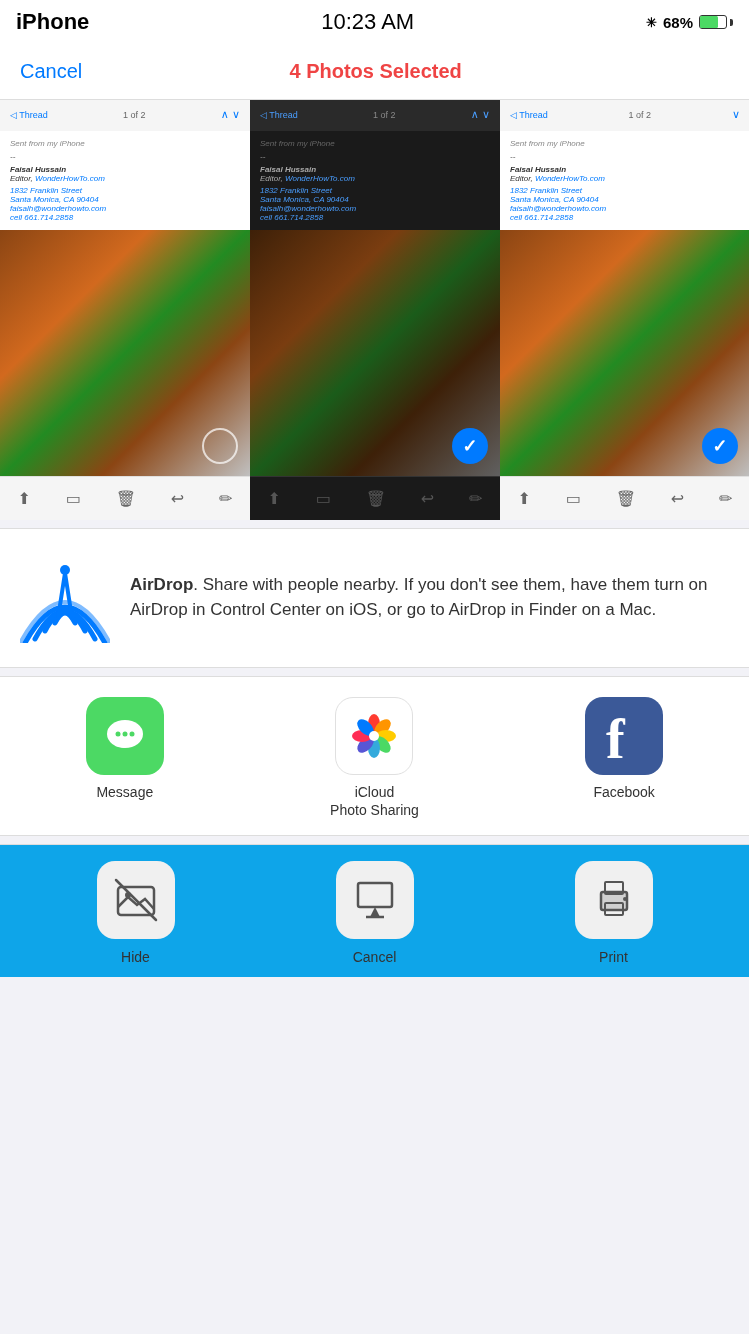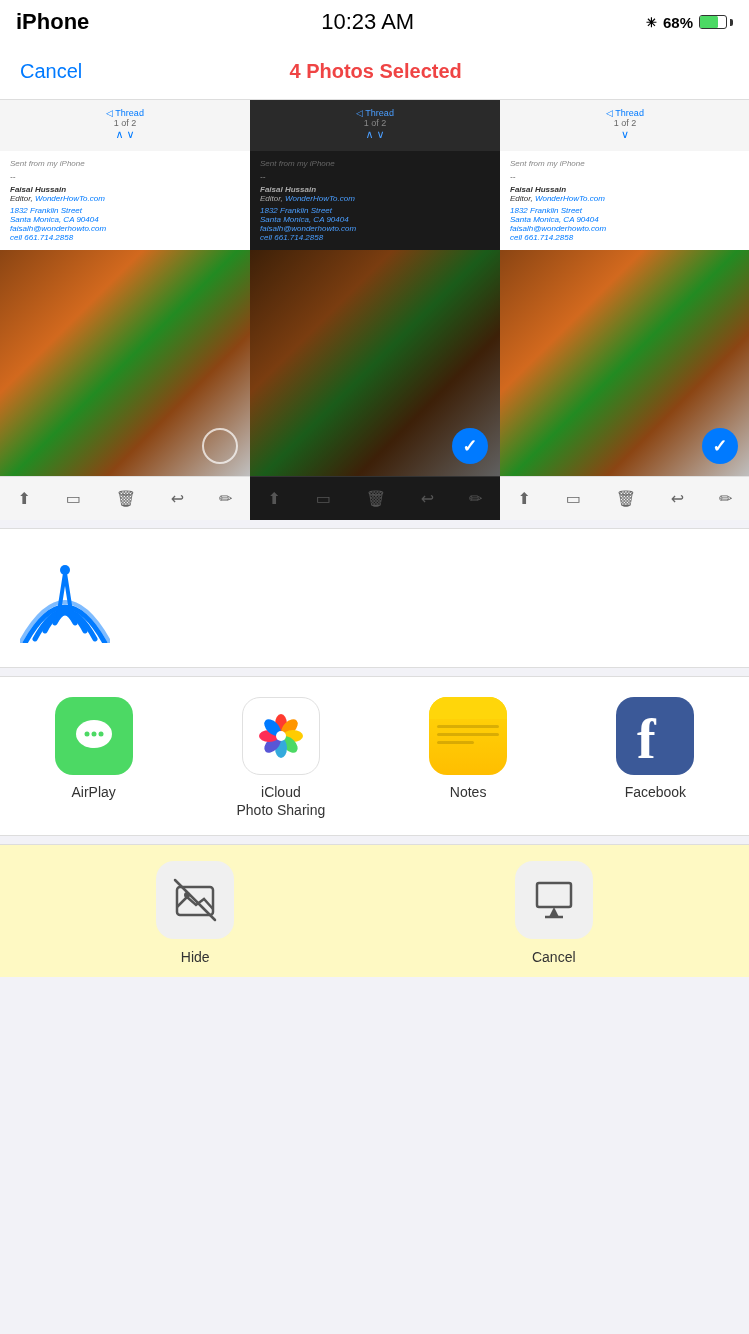--- a/index.html
+++ b/index.html
@@ -103,21 +103,20 @@
       padding: 8px 10px;
       font-size: 9px;
       color: #333;
       flex-shrink: 0;
     }
     .email-header-row {
       display: flex;
       justify-content: space-between;
       align-items: center;
       margin-bottom: 2px;
-      flex-direction: column;
     }
     .email-thread { color: #007aff; font-size: 9px; }
     .email-page { font-size: 9px; color: #666; }
     .email-nav { color: #007aff; font-size: 11px; }
     .email-body {
       padding: 8px 10px;
       font-size: 8px;
       color: #333;
       background: #fff;
       flex-shrink: 0;
@@ -258,21 +257,21 @@
       flex-direction: column;
       overflow: hidden;
     }
     .notes-top { height: 22px; background: #ffd60a; }
     .notes-lines { padding: 6px 8px; display: flex; flex-direction: column; gap: 5px; }
     .notes-line { height: 3px; background: rgba(0,0,0,0.15); border-radius: 2px; }
     .notes-line-short { width: 60%; }
 
     
     .action-row {
-      background: #fef9c3;
+      background: #0ea5e9;
       padding: 16px 16px 12px;
       display: flex;
       justify-content: space-around;
       align-items: flex-start;
       margin-top: 8px;
       border-top: 1px solid #ddd;
     }
     .action-item {
       display: flex;
       flex-direction: column;
@@ -434,35 +433,38 @@
 
         <path d="M 5 90 Q 45 18 85 90" stroke-width="5"></path>
 
         <path d="M 0 90 Q 45 8 90 90" stroke-width="4" opacity="0.5"></path>
 
         <path d="M 38 65 L 45 20 L 52 65" stroke-width="4" fill="none"></path>
       </g>
       <circle cx="45" cy="17" r="5" fill="#007aff"></circle>
     </svg>
   </div>
+  <div class="airdrop-text">
+    <strong>AirDrop</strong>. Share with people nearby. If you don't see them, have them turn on AirDrop in Control Center on iOS, or go to AirDrop in Finder on a Mac.
+  </div>
 </div>
 
 <div class="app-row">
 
   <div class="app-item">
     <div class="app-icon app-icon-message">
       <svg width="44" height="44" viewBox="0 0 44 44" fill="none">
         <ellipse cx="22" cy="20" rx="18" ry="14" fill="white"></ellipse>
         <polygon points="12,32 22,34 16,28" fill="white"></polygon>
         <circle cx="15" cy="20" r="2.5" fill="#4cd964"></circle>
         <circle cx="22" cy="20" r="2.5" fill="#4cd964"></circle>
         <circle cx="29" cy="20" r="2.5" fill="#4cd964"></circle>
       </svg>
     </div>
-    <span class="app-label">AirPlay</span>
+    <span class="app-label">Message</span>
   </div>
 
 
   <div class="app-item">
 
     <div class="icloud-photo-icon">
       <svg width="60" height="60" viewBox="0 0 60 60">
 
         <g transform="translate(30,30)">
           <ellipse cx="0" cy="-12" rx="6" ry="10" fill="#ff3b30" transform="rotate(0)"></ellipse>
@@ -473,31 +475,20 @@
           <ellipse cx="0" cy="-12" rx="6" ry="10" fill="#5856d6" transform="rotate(225)"></ellipse>
           <ellipse cx="0" cy="-12" rx="6" ry="10" fill="#ff2d55" transform="rotate(270)"></ellipse>
           <ellipse cx="0" cy="-12" rx="6" ry="10" fill="#007aff" transform="rotate(315)"></ellipse>
           <circle cx="0" cy="0" r="5" fill="white"></circle>
         </g>
       </svg>
     </div>
     <span class="app-label">iCloud<br>Photo Sharing</span>
   </div>
 
-  <div class="app-item">
-    <div class="notes-icon-inner">
-      <div class="notes-top"></div>
-      <div class="notes-lines">
-        <div class="notes-line"></div>
-        <div class="notes-line"></div>
-        <div class="notes-line notes-line-short"></div>
-      </div>
-    </div>
-    <span class="app-label">Notes</span>
-  </div>
 
   <div class="app-item">
     <div class="app-icon app-icon-facebook">
       <svg width="44" height="56" viewBox="0 0 44 56" fill="none">
         <text x="4" y="50" font-size="56" font-weight="900" font-family="Georgia,serif" fill="white">f</text>
       </svg>
     </div>
     <span class="app-label">Facebook</span>
   </div>
 
@@ -525,14 +516,26 @@
       <svg width="46" height="46" viewBox="0 0 46 46" fill="none">
 
         <rect x="6" y="6" width="34" height="24" rx="2" stroke="#555" stroke-width="2.5" fill="none"></rect>
         <polygon points="18,40 23,30 28,40" fill="#555"></polygon>
         <line x1="14" y1="40" x2="32" y2="40" stroke="#555" stroke-width="2.5"></line>
       </svg>
     </div>
     <span class="action-label">Cancel</span>
   </div>
 
+  <div class="action-item">
+    <div class="action-icon-box">
+      <svg width="46" height="46" viewBox="0 0 46 46" fill="none">
+
+        <rect x="10" y="15" width="26" height="18" rx="2" stroke="#555" stroke-width="2.5" fill="#d0d0d0"></rect>
+        <rect x="14" y="5" width="18" height="12" rx="1" stroke="#555" stroke-width="2" fill="none"></rect>
+        <rect x="14" y="26" width="18" height="12" rx="1" stroke="#555" stroke-width="2" fill="none"></rect>
+        <circle cx="34" cy="22" r="2" fill="#555"></circle>
+      </svg>
+    </div>
+    <span class="action-label">Print</span>
+  </div>
 
 </div>
 
 </body></html>

